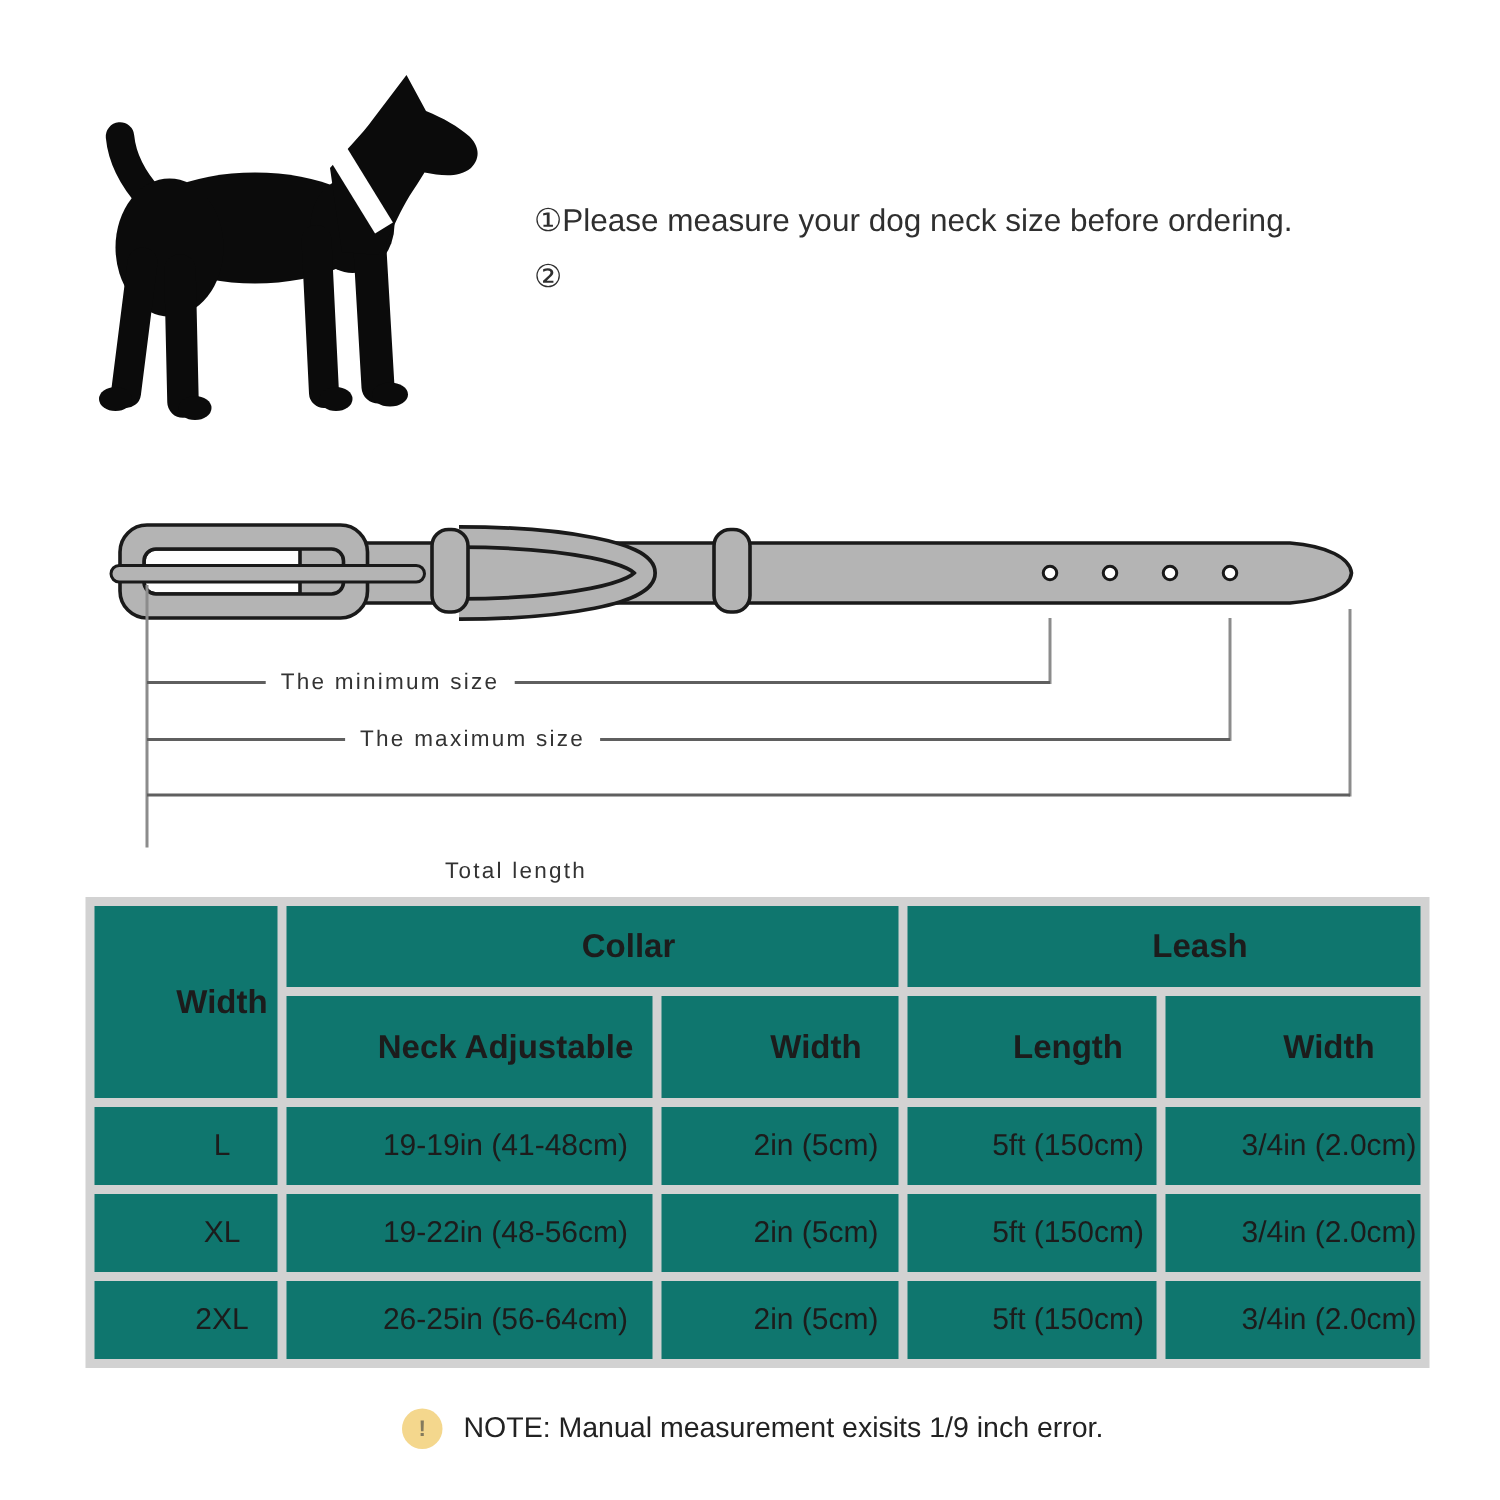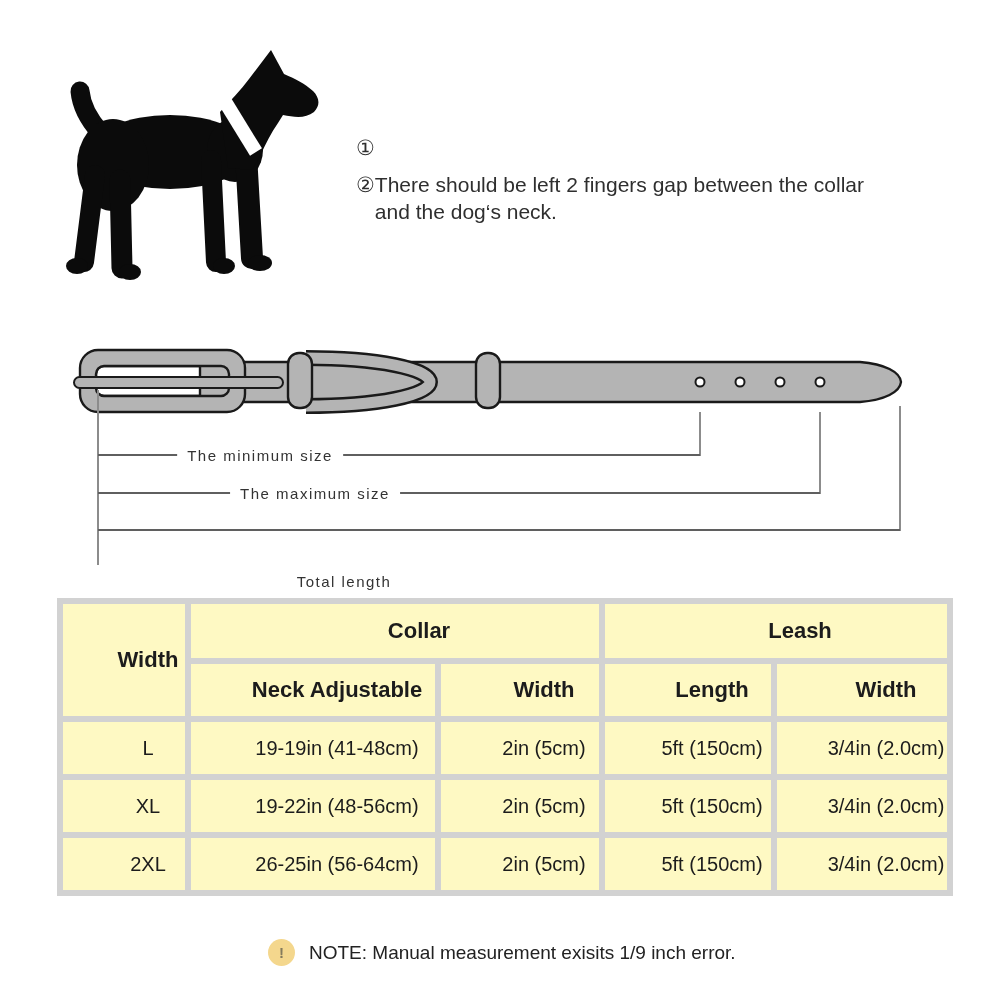--- a/index.html
+++ b/index.html
@@ -34,30 +34,30 @@
   
   .size-table-wrap { left: 57px; top: 598px; width: 886px; }
   table.size-table {
     width: 886px;
     border-collapse: separate;
     border-spacing: 6px;
     background: #d2d2d2;
     table-layout: fixed;
   }
   table.size-table td {
-    background: #fef9c3;
+    background: #0f766e;
     text-align: center;
     vertical-align: middle;
     font-size: 20px;
     color: #1c1c1c;
     padding-left: 48px;
   }
   table.size-table .hdr { font-weight: 700; font-size: 22px; }
   tr.hrow1 td { height: 54px; }
-  tr.hrow2 td { height: 52px; }
+  tr.hrow2 td { height: 68px; }
   tr.drow td { height: 52px; }
 
   
   .note-icon {
     left: 268px; top: 939px;
     width: 27px; height: 27px;
     border-radius: 50%;
     background: #f4d78d;
     color: #847a5c;
     font-size: 15px; font-weight: 700;
@@ -95,24 +95,24 @@
              L252,170 L228,168 L220,112
              C230,101 241,90 249,79 Z"></path>
   </g>
 
   <path d="M224,100 L256,152" fill="none" stroke="#ffffff" stroke-width="14"></path>
 </svg>
 
 <div class="abs instructions">
   <div class="instr-item">
     <span class="marker">①</span>
+    <span class="txt">Please measure your dog neck size before ordering.</span>
   </div>
   <div class="instr-item">
     <span class="marker">②</span>
-    <span class="txt">There should be left 2 fingers gap between the collar and the dog‘s neck.</span>
   </div>
 </div>
 
 <svg class="abs" style="left:50px; top:330px;" width="870" height="250" viewBox="50 330 870 250" aria-hidden="true">
 
   <rect x="96" y="366" width="133" height="30" rx="8" fill="#ffffff" stroke="#1a1a1a" stroke-width="2.4"></rect>
 
   <path d="M200,362 H860 C885,364 900,372 901,382 C900,392 885,400 860,402 H200 Z" fill="#b4b4b4" stroke="#1a1a1a" stroke-width="2.4"></path>
 
   <path fill-rule="evenodd" fill="#b4b4b4" d="M98,350 H227 A18,18 0 0 1 245,368 V394 A18,18 0 0 1 227,412 H98 A18,18 0 0 1 80,394 V368 A18,18 0 0 1 98,350 Z

